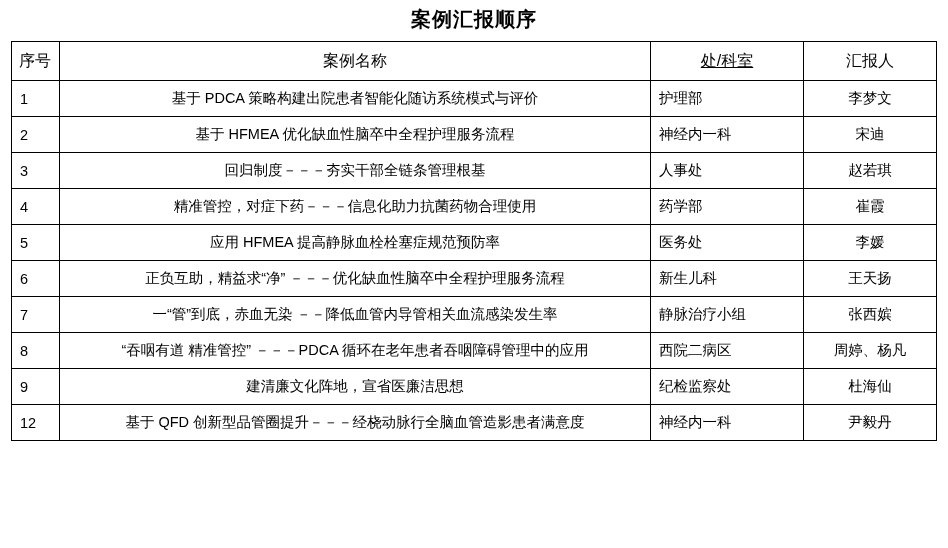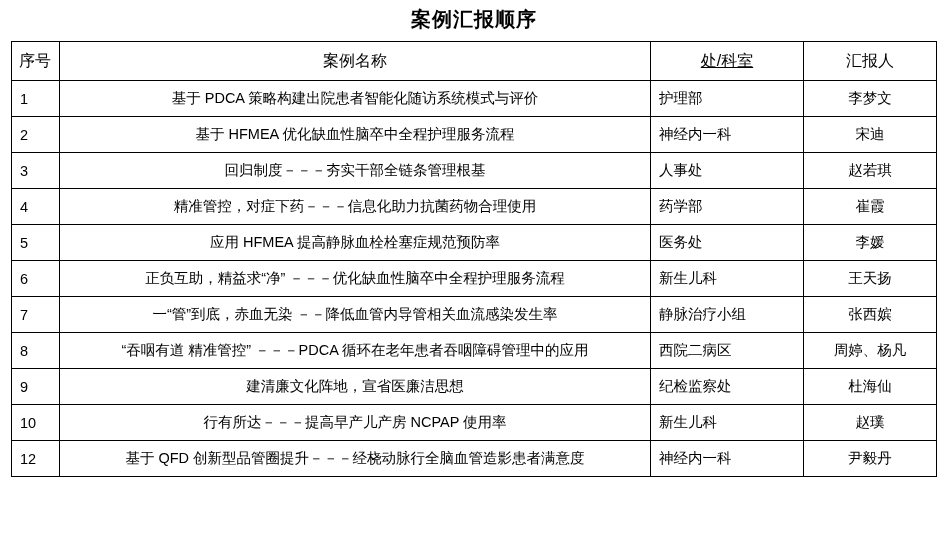--- a/index.html
+++ b/index.html
@@ -139,26 +139,20 @@
           <td class="col-dept">西院二病区</td>
           <td class="col-presenter">周婷、杨凡</td>
         </tr>
         <tr>
           <td class="col-seq">9</td>
           <td class="col-name">建清廉文化阵地，宣省医廉洁思想</td>
           <td class="col-dept">纪检监察处</td>
           <td class="col-presenter">杜海仙</td>
         </tr>
         <tr>
-          <td class="col-seq">10</td>
-          <td class="col-name">行有所达－－－提高早产儿产房 NCPAP 使用率</td>
-          <td class="col-dept">新生儿科</td>
-          <td class="col-presenter">赵璞</td>
-        </tr>
-        <tr>
           <td class="col-seq">12</td>
           <td class="col-name">基于 QFD 创新型品管圈提升－－－经桡动脉行全脑血管造影患者满意度</td>
           <td class="col-dept">神经内一科</td>
           <td class="col-presenter">尹毅丹</td>
         </tr>
       </tbody>
   </table>
 
 </div>
 

